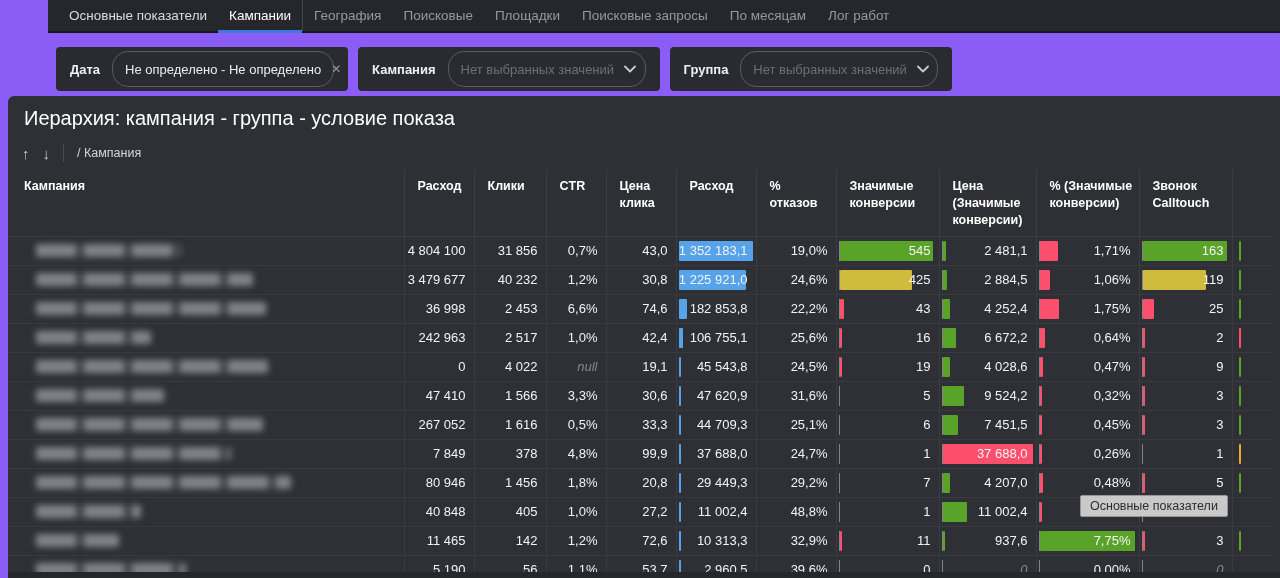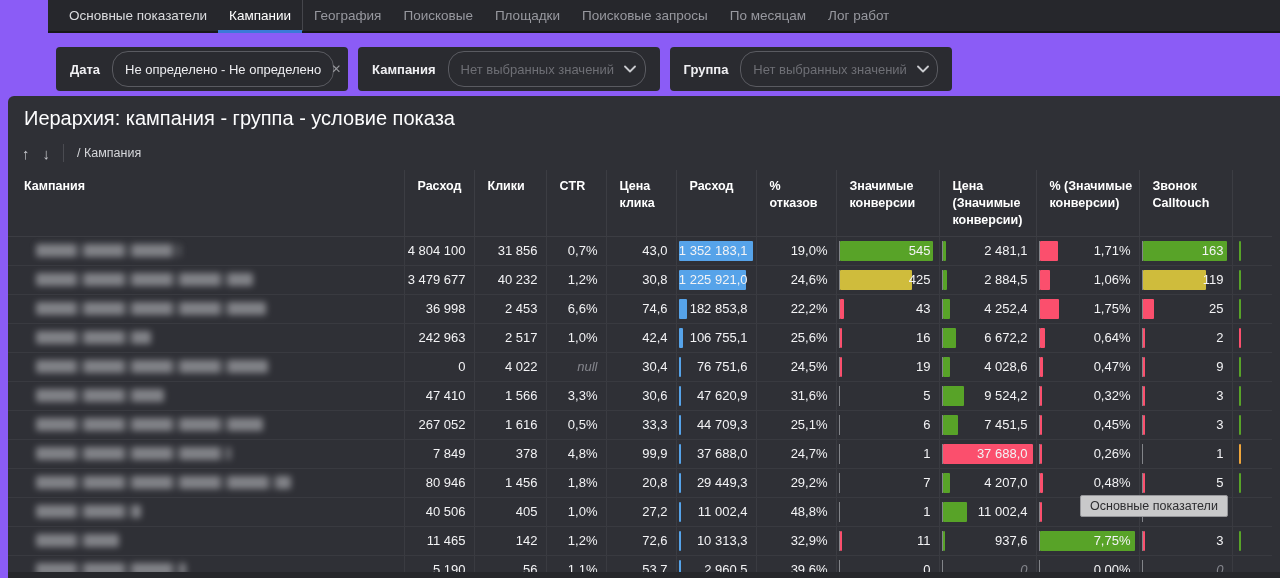--- a/index.html
+++ b/index.html
@@ -432,27 +432,27 @@
                   <span class="val">4 022</span>
                 </div>
               </td>
               <td>
                 <div class="cellwrap">
                   <span class="val muted">null</span>
                 </div>
               </td>
               <td>
                 <div class="cellwrap">
-                  <span class="val">30,4</span>
+                  <span class="val">19,1</span>
                 </div>
               </td>
               <td>
                 <div class="cellwrap">
                   <div class="bar" style="left: 2px; width: calc(5.5% - 2px); min-width: 2px; background: rgb(86, 163, 233);"></div>
-                  <span class="val">76 751,6</span>
+                  <span class="val">45 543,8</span>
                 </div>
               </td>
               <td>
                 <div class="cellwrap">
                   <span class="val">24,5%</span>
                 </div>
               </td>
               <td>
                 <div class="cellwrap bl">
                   <div class="bar" style="left: 3px; width: calc(3.3% - 3px); min-width: 2px; background: rgb(251, 79, 109);"></div>
@@ -747,21 +747,21 @@
               </td>
             </tr>
             <tr>
               <td>
                 <div class="name-cell">
                   <div class="name-blur" style="width: 105px;"></div>
                 </div>
               </td>
               <td>
                 <div class="cellwrap">
-                  <span class="val">40 506</span>
+                  <span class="val">40 848</span>
                 </div>
               </td>
               <td>
                 <div class="cellwrap">
                   <span class="val">405</span>
                 </div>
               </td>
               <td>
                 <div class="cellwrap">
                   <span class="val">1,0%</span>

